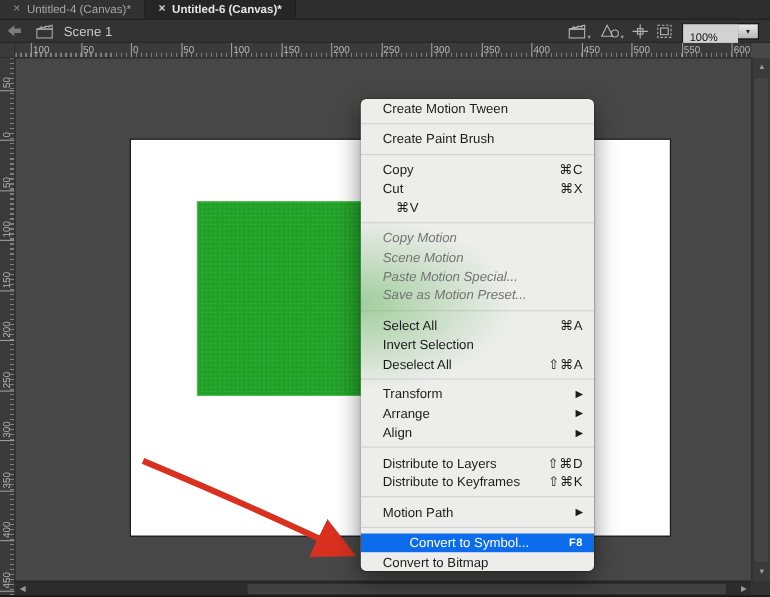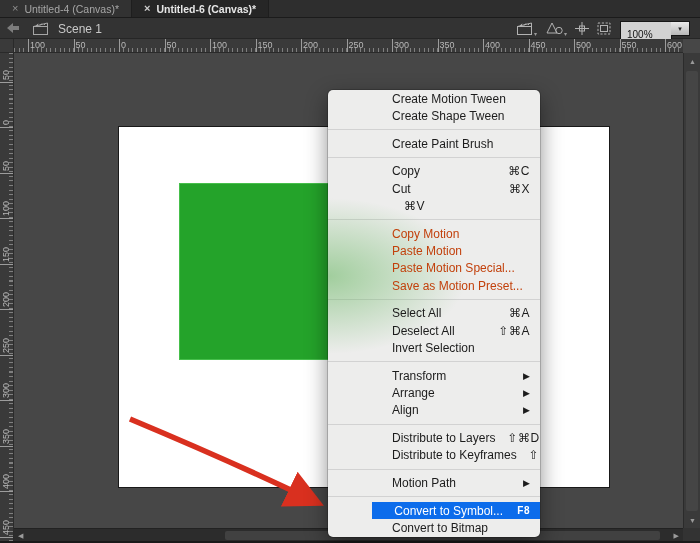--- a/index.html
+++ b/index.html
@@ -81,25 +81,25 @@
 
   
   .ctx-menu { position:absolute; left:328px; top:90px; width:212px; z-index:50;
     background:#ededec; border-radius:5px; padding:0;
     box-shadow:0 8px 22px rgba(0,0,0,0.45), 0 0 0 1px rgba(0,0,0,0.18);
     overflow:hidden; }
   .menu-tint { position:absolute; left:0; top:82px; width:160px; height:208px;
     background:radial-gradient(ellipse 120% 52% at 0% 50%, rgba(98,180,92,0.55), rgba(98,180,92,0) 72%);
     pointer-events:none; }
   .menu-item { position:relative; display:flex; align-items:center; height:17.4px;
-    padding:0 10px 0 20px; font-size:12px; color:#1c1c1c;margin-left:44px; }
+    padding:0 10px 0 20px; font-size:12px; color:#1c1c1c; }
   .mi-label { flex:1; white-space:nowrap; }
   .mi-shortcut { margin-left:12px; color:#1c1c1c; letter-spacing:0.5px; }
   .mi-sub { margin-left:12px; font-size:9px; color:#1c1c1c; }
-  .menu-item.disabled, .menu-item.disabled .mi-shortcut { color:#c2410c; }
+  .menu-item.disabled, .menu-item.disabled .mi-shortcut { color:#737373;font-style:italic; }
   .menu-item.highlighted, .menu-item.highlighted .mi-shortcut { color:#ffffff; }
   .menu-item.highlighted .mi-shortcut { font-size:10px; font-weight:bold; }
   .menu-sep { height:1px; background:#d2d2d2; margin:4.6px 0; }
 
   
   .arrow-svg { position:absolute; left:0; top:0; width:700px; height:543px;
     pointer-events:none; z-index:45; }
 
   svg.icon { display:block; }
 </style>
@@ -269,23 +269,20 @@
       </marker>
     </defs>
     <path id="arrow-path" d="M130 419 Q 235 463 314 501" fill="none" stroke-width="5.5" marker-end="url(#ah)" stroke="#d9301f"></path>
   </svg>
 
   <div class="ctx-menu" id="ctx-menu">
     <div class="menu-tint"></div>
   <div class="menu-item">
         <span class="mi-label">Create Motion Tween</span>
       </div>
-      <div class="menu-item">
-        <span class="mi-label">Create Shape Tween</span>
-      </div>
       <div class="menu-sep"></div>
       <div class="menu-item">
         <span class="mi-label">Create Paint Brush</span>
       </div>
       <div class="menu-sep"></div>
       <div class="menu-item">
         <span class="mi-label">Copy</span>
         <span class="mi-shortcut">⌘C</span>
       </div>
       <div class="menu-item">
@@ -293,39 +290,39 @@
         <span class="mi-shortcut">⌘X</span>
       </div>
       <div class="menu-item">
         <span class="mi-shortcut">⌘V</span>
       </div>
       <div class="menu-sep"></div>
       <div class="menu-item disabled">
         <span class="mi-label">Copy Motion</span>
       </div>
       <div class="menu-item disabled">
-        <span class="mi-label">Paste Motion</span>
+        <span class="mi-label">Scene Motion</span>
       </div>
       <div class="menu-item disabled">
         <span class="mi-label">Paste Motion Special...</span>
       </div>
       <div class="menu-item disabled">
         <span class="mi-label">Save as Motion Preset...</span>
       </div>
       <div class="menu-sep"></div>
       <div class="menu-item">
         <span class="mi-label">Select All</span>
         <span class="mi-shortcut">⌘A</span>
       </div>
       <div class="menu-item">
+        <span class="mi-label">Invert Selection</span>
+      </div>
+      <div class="menu-item">
         <span class="mi-label">Deselect All</span>
         <span class="mi-shortcut">⇧⌘A</span>
-      </div>
-      <div class="menu-item">
-        <span class="mi-label">Invert Selection</span>
       </div>
       <div class="menu-sep"></div>
       <div class="menu-item">
         <span class="mi-label">Transform</span>
         <span class="mi-sub">▶</span>
       </div>
       <div class="menu-item">
         <span class="mi-label">Arrange</span>
         <span class="mi-sub">▶</span>
       </div>

